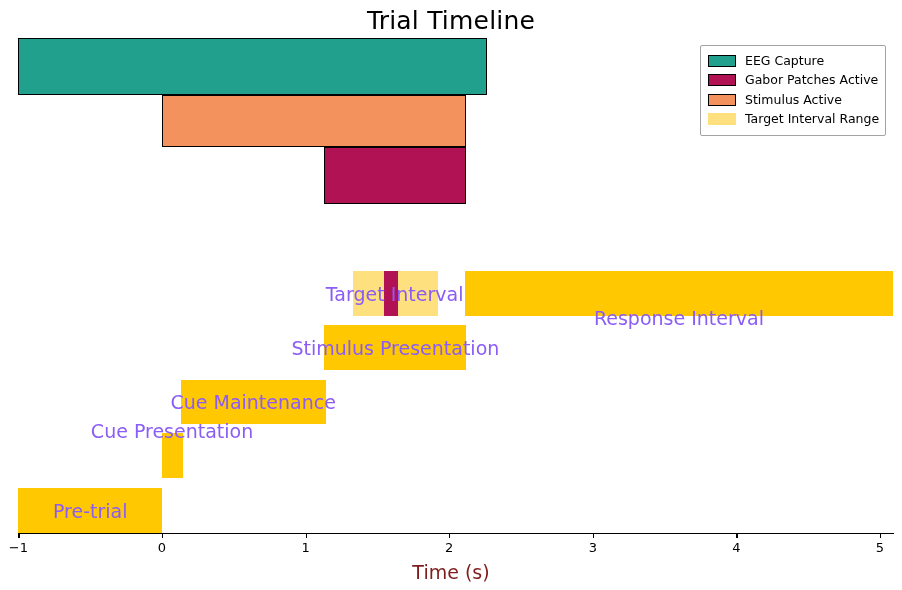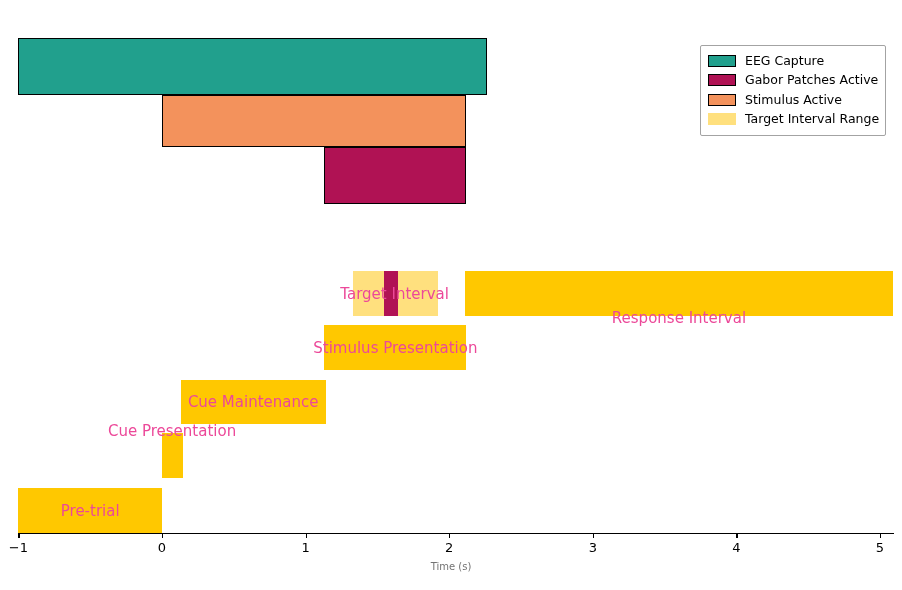--- a/index.html
+++ b/index.html
@@ -40,22 +40,22 @@
   }
   .bar {
     position: absolute;
     box-sizing: border-box;
   }
   .bar.outlined {
     border: 1.3px solid #000000;
   }
   .barlabel {
     position: absolute;
-    font-size: 15px;
-    color: #ec4899;
+    font-size: 19px;
+    color: #8b5cf6;
     white-space: nowrap;
     text-align: center;
     line-height: 1;
     transform: translate(-50%, -50%);
   }
   .axis-line {
     position: absolute;
     left: 18px;
     top: 533px;
     width: 876px;
@@ -76,22 +76,22 @@
     color: #000000;
     transform: translateX(-50%);
     white-space: nowrap;
   }
   .xlabel {
     position: absolute;
     left: 0;
     top: 561px;
     width: 902px;
     text-align: center;
-    font-size: 10px;
-    color: #737373;
+    font-size: 19px;
+    color: #7f1d1d;
   }
   .legend {
     position: absolute;
     left: 700px;
     top: 45px;
     width: 186px;
     height: 91px;
     box-sizing: border-box;
     border: 1px solid #a3a3a3;
     border-radius: 2px;
@@ -118,20 +118,21 @@
     color: #000000;
     white-space: nowrap;
     line-height: 1;
   }
 </style>
 </head>
 <body>
 
 <div id="figure">
 
+  <div class="title">Trial Timeline</div>
 
   <div class="plot" id="plot-area">
 
   <div class="bar outlined" style="left: 18.4px; width: 468.136px; top: 38px; height: 57px; background: rgb(33, 160, 141);"></div>
       <div class="bar outlined" style="left: 162px; width: 304.432px; top: 95px; height: 52px; background: rgb(243, 146, 92);"></div>
       <div class="bar outlined" style="left: 324.268px; width: 142.164px; top: 147px; height: 57px; background: rgb(176, 18, 84);"></div>
       <div class="bar" style="left: 352.988px; width: 84.724px; top: 271px; height: 45px; background: rgb(255, 224, 126);"></div>
       <div class="bar" style="left: 464.996px; width: 427.928px; top: 271px; height: 45px; background: rgb(255, 200, 0);"></div>
       <div class="bar" style="left: 324.268px; width: 142.164px; top: 325px; height: 45px; background: rgb(255, 200, 0);"></div>
       <div class="bar" style="left: 180.668px; width: 145.036px; top: 380px; height: 44px; background: rgb(255, 200, 0);"></div>

